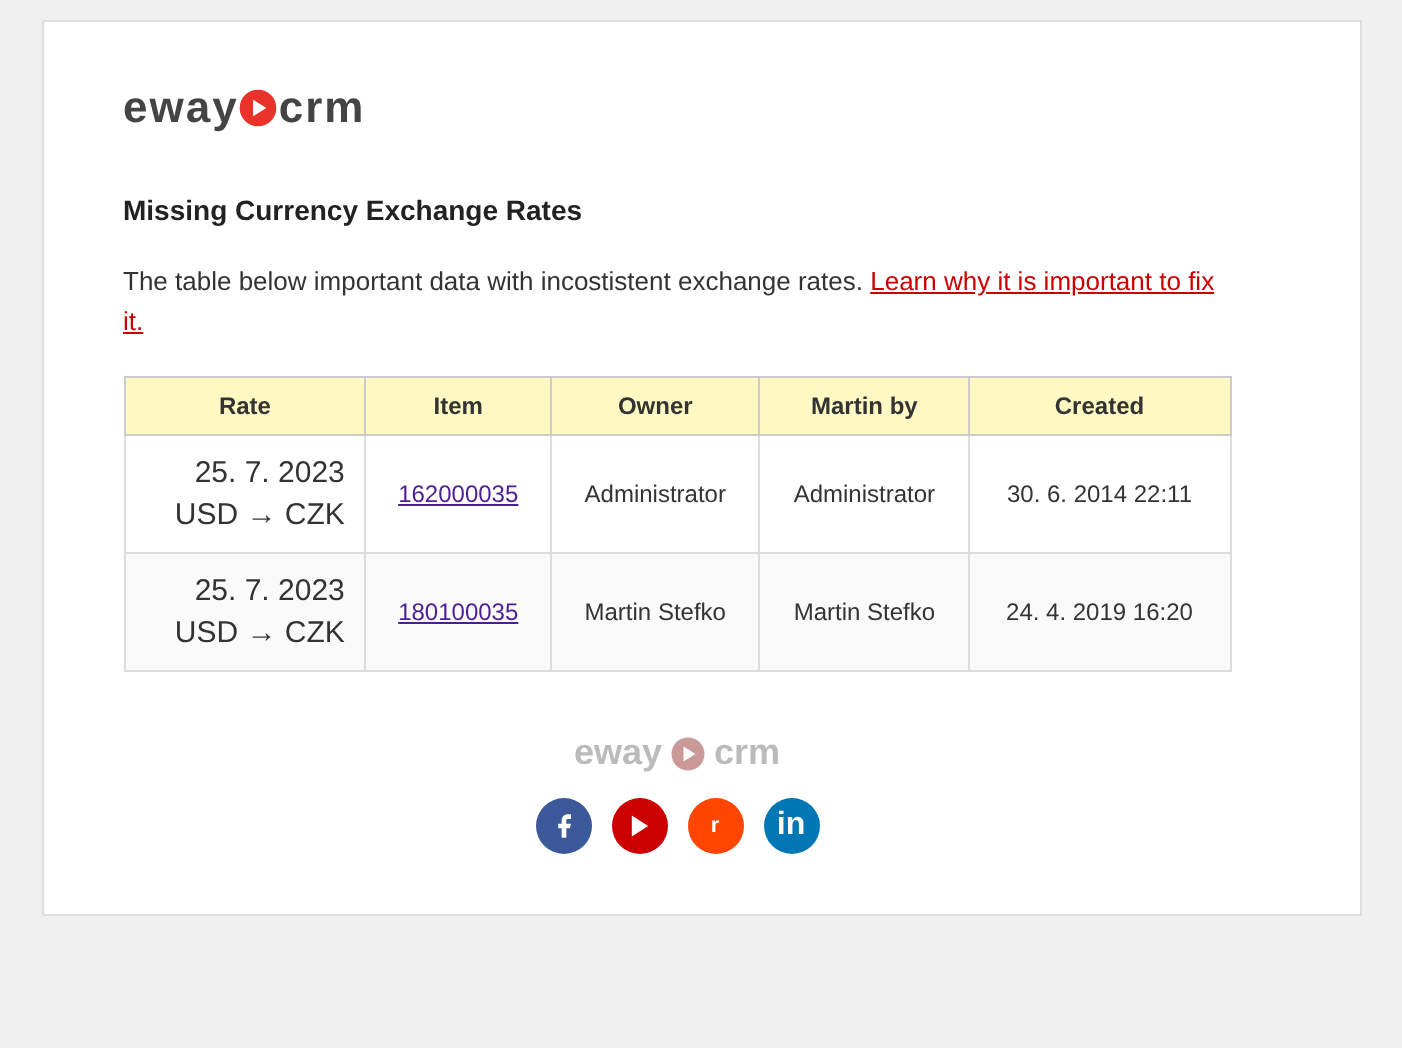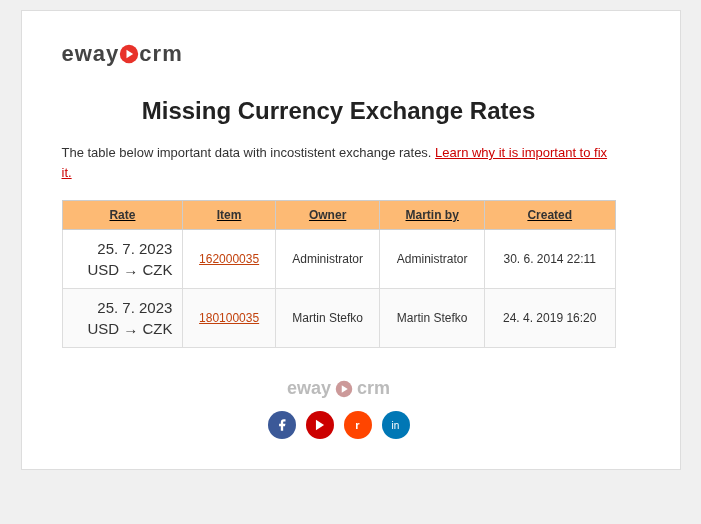--- a/index.html
+++ b/index.html
@@ -24,46 +24,44 @@
       align-items: center;
       margin-bottom: 30px;
     }
     .logo-text {
       font-size: 22px;
       font-weight: bold;
       color: #444;
       letter-spacing: 1px;
     }
     .page-title {
-      font-size: 24px;
+      font-size: 14px;
       font-weight: bold;
       color: #222;
       margin-bottom: 18px;
-      text-align: center;
     }
     .intro-text {
       font-size: 13px;
       color: #333;
       margin-bottom: 18px;
       line-height: 1.5;
     }
     .intro-text a {
       color: #cc0000;
       text-decoration: underline;
       margin-top: 16px;
     }
     table {
       width: 100%;
       border-collapse: collapse;
       margin-bottom: 30px;
       font-size: 12px;
     }
     thead tr {
-      background: #fdba74;
-      text-decoration: underline;
+      background: #fef9c3;
     }
     thead th {
       padding: 7px 10px;
       text-align: center;
       font-weight: bold;
       color: #333;
       border: 1px solid #ccc;
     }
     tbody tr {
       background: #fff;
@@ -77,21 +75,21 @@
       color: #333;
       text-align: center;
       vertical-align: middle;
     }
     tbody td.rate-cell {
       text-align: right;
       line-height: 1.4;
       font-size: 15px;
     }
     tbody td a {
-      color: #c2410c;
+      color: #4c1d95;
     }
     .footer {
       text-align: center;
       margin-top: 10px;
     }
     .footer-logo {
       margin-bottom: 12px;
       display: flex;
       align-items: center;
       justify-content: center;
@@ -192,16 +190,16 @@
         <svg width="14" height="14" viewBox="0 0 24 24" fill="white">
             <path d="M18 2h-3a5 5 0 00-5 5v3H7v4h3v8h4v-8h3l1-4h-4V7a1 1 0 011-1h3z"></path>
           </svg>
       </a>
       <a href="#" class="social-icon social-yt" title="YouTube">
         <svg width="14" height="14" viewBox="0 0 24 24" fill="white">
             <polygon points="5,3 19,12 5,21"></polygon>
           </svg>
       </a>
       <a href="#" class="social-icon social-reddit" title="Reddit" style="font-size:11px; font-weight:bold;">r</a>
-      <a href="#" class="social-icon social-li" title="LinkedIn" style="font-size:10px; font-weight:normal;">in</a>
+      <a href="#" class="social-icon social-li" title="LinkedIn" style="font-size:16px; font-weight:bold;">in</a>
     </div>
   </div>
 </div>
 
 </body></html>

